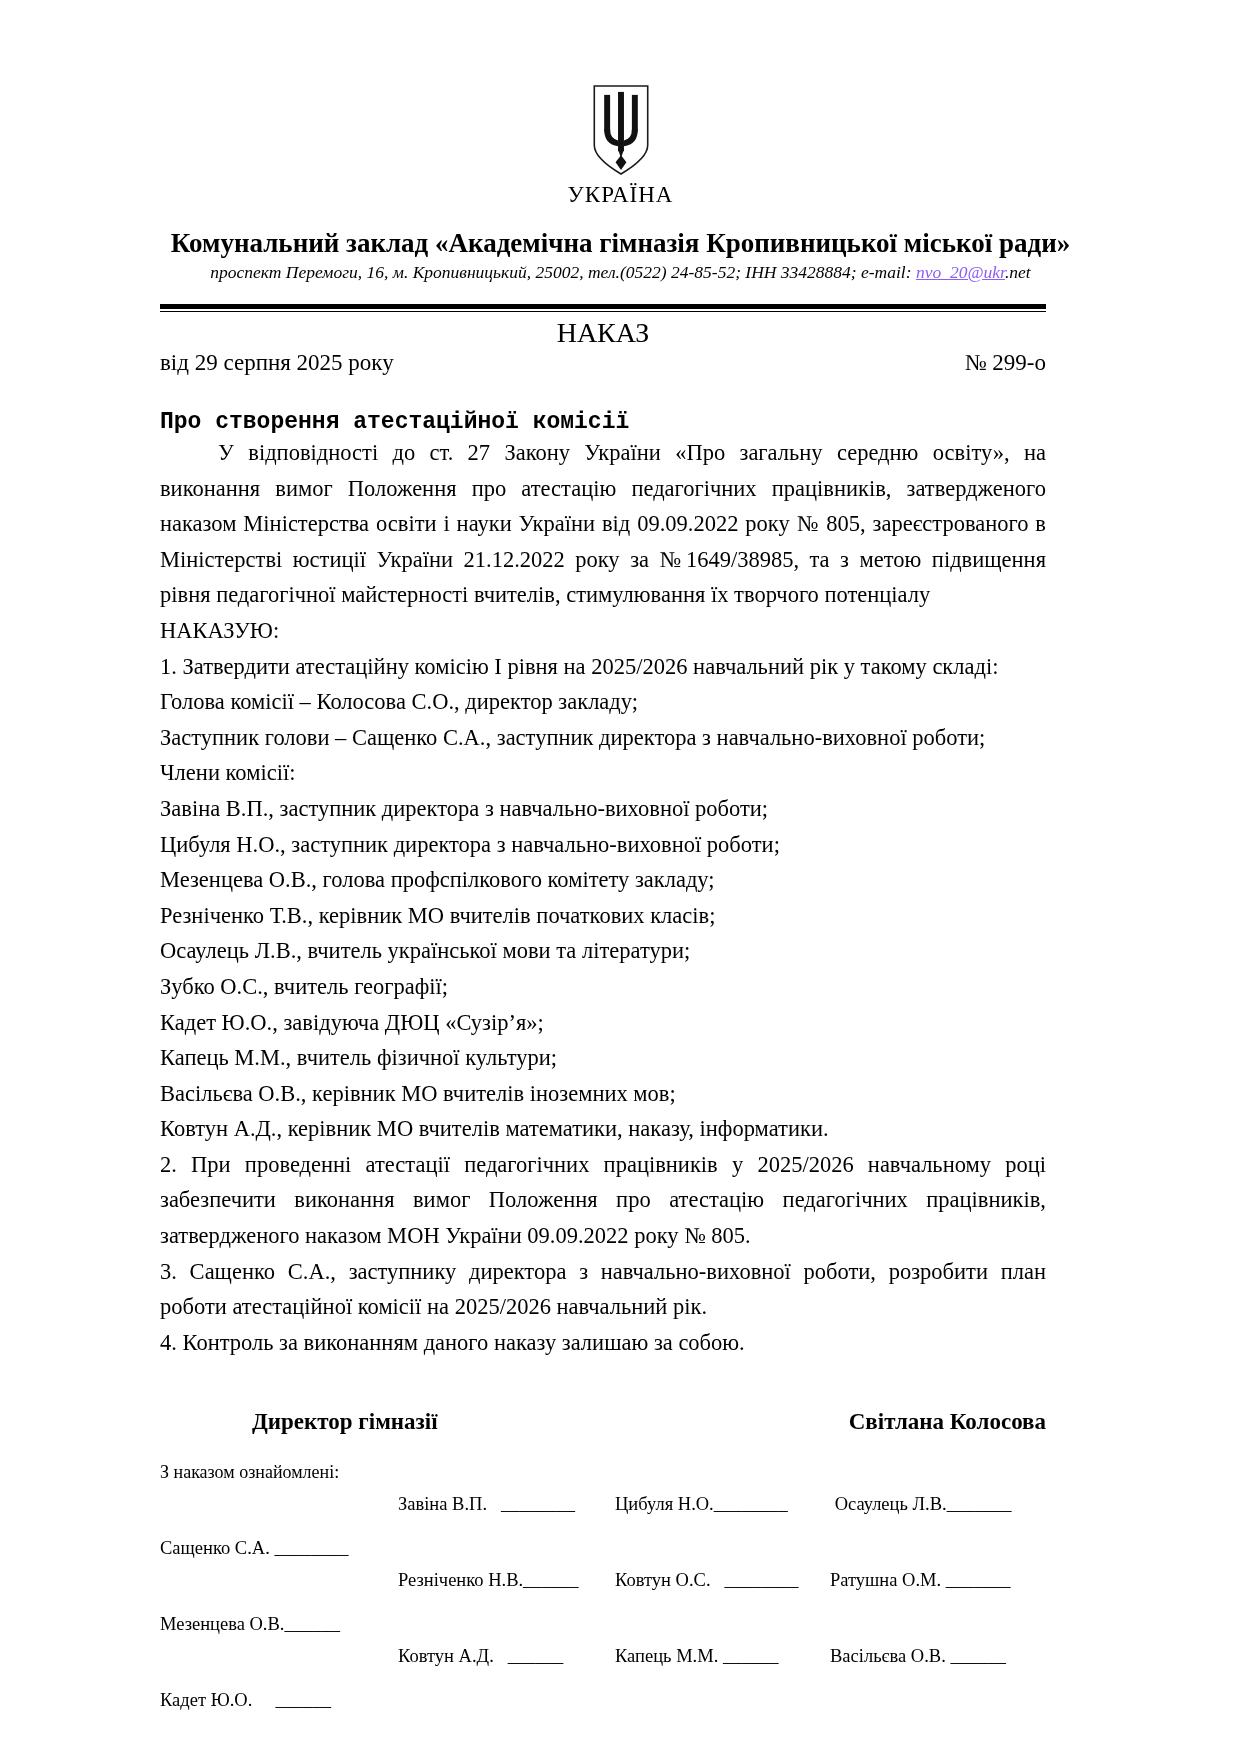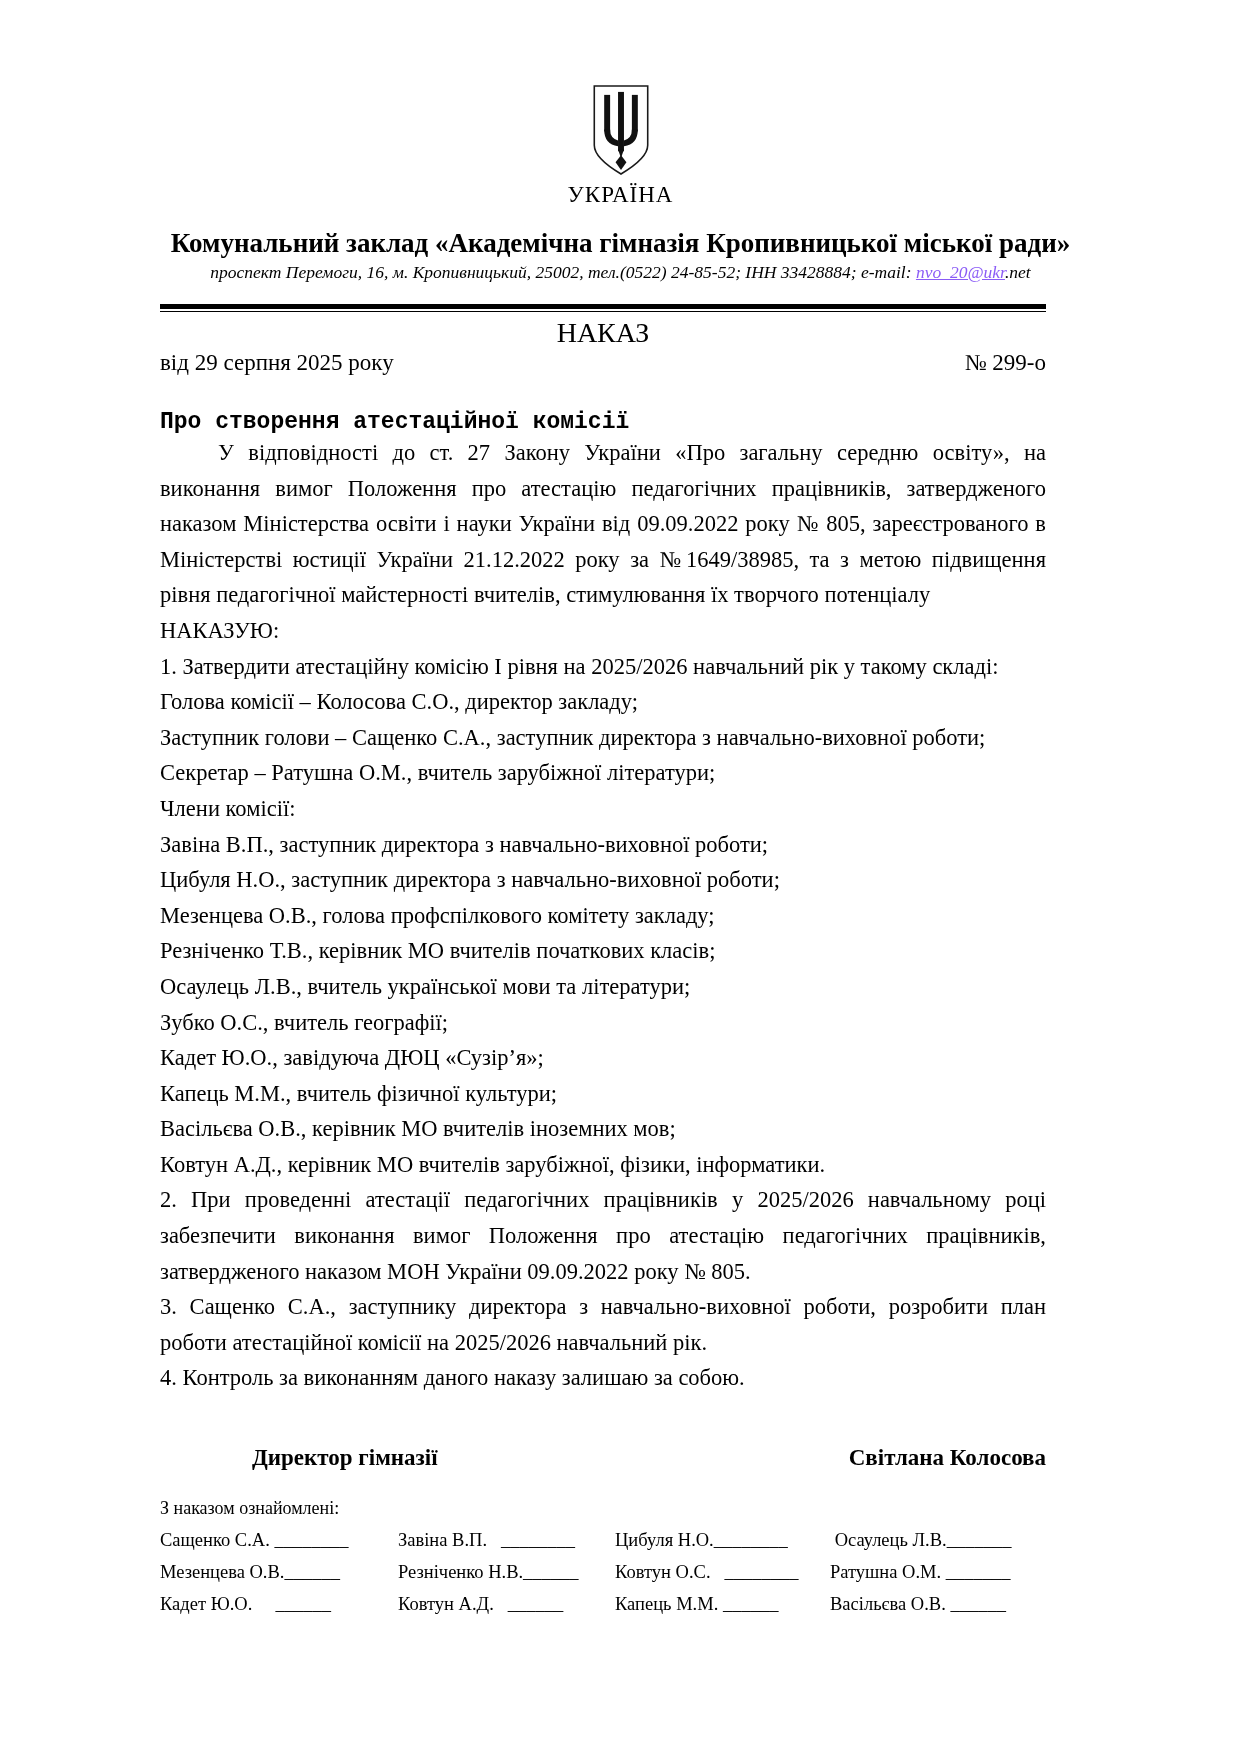--- a/index.html
+++ b/index.html
@@ -91,21 +91,21 @@
   .sign-row .pos { padding-left: 92px; }
   
   .ack { margin-top: 27px; }
   .ack-heading { font-size: 18px; }
   .ack-row {
     display: flex;
     font-size: 18.5px;
     margin-top: 11px;
   }
   .ack-cell { white-space: pre; overflow: hidden; }
-  .ack-cell.c1 { width: 238px; }
+  .ack-cell.c1 { width: 238px; margin-top: 44px; }
   .ack-cell.c2 { width: 217px; }
   .ack-cell.c3 { width: 215px; }
   .ack-cell.c4 { flex: 1; }
 </style>
 </head>
 <body>
 
 <div class="page">
 
   <div class="doc-header">
@@ -138,32 +138,31 @@
     </div>
     <div class="subject">Про створення атестаційної комісії</div>
 
     <p class="body-text preamble para">У відповідності до ст. 27 Закону України «Про загальну середню  освіту», на виконання вимог Положення про атестацію педагогічних працівників, затвердженого наказом Міністерства освіти і науки України від 09.09.2022 року № 805, зареєстрованого в Міністерстві юстиції України  21.12.2022 року за №1649/38985,   та з метою підвищення рівня педагогічної майстерності вчителів, стимулювання їх творчого потенціалу</p>
 
     <p class="body-text resolve-heading para">НАКАЗУЮ:</p>
     <p class="body-text para">1. Затвердити   атестаційну комісію І рівня на 2025/2026 навчальний рік у такому складі:</p>
 
     <p class="body-text para">Голова комісії – Колосова С.О., директор закладу;</p>
     <p class="body-text para">Заступник голови – Сащенко С.А., заступник директора з навчально-виховної роботи;</p>
-    <p class="body-text para">Секретар – Ратушна О.М., вчитель зарубіжної літератури;</p>
     <p class="body-text para">Члени комісії:</p>
     <p class="body-text para">Завіна В.П., заступник директора з навчально-виховної роботи;</p>
     <p class="body-text para">Цибуля Н.О., заступник директора з навчально-виховної роботи;</p>
     <p class="body-text para">Мезенцева О.В., голова профспілкового комітету закладу;</p>
     <p class="body-text para">Резніченко Т.В., керівник МО вчителів початкових класів;</p>
     <p class="body-text para">Осаулець Л.В., вчитель української мови та літератури;</p>
     <p class="body-text para">Зубко О.С., вчитель географії;</p>
     <p class="body-text para">Кадет Ю.О., завідуюча ДЮЦ «Сузір’я»;</p>
     <p class="body-text para">Капець М.М., вчитель фізичної культури;</p>
     <p class="body-text para">Васільєва О.В., керівник МО вчителів іноземних мов;</p>
-    <p class="body-text para">Ковтун А.Д., керівник МО вчителів зарубіжної, фізики, інформатики.</p>
+    <p class="body-text para">Ковтун А.Д., керівник МО вчителів математики, наказу, інформатики.</p>
 
     <p class="body-text para">2. При проведенні атестації педагогічних працівників у 2025/2026 навчальному році забезпечити виконання вимог Положення про атестацію педагогічних працівників, затвердженого наказом МОН України 09.09.2022 року № 805.</p>
     <p class="body-text para">3. Сащенко С.А., заступнику директора з навчально-виховної роботи, розробити план роботи атестаційної комісії на 2025/2026 навчальний рік.</p>
     <p class="body-text para">4.  Контроль за виконанням даного наказу залишаю за собою.</p>
 
     <div class="sign-row">
       <span class="pos">Директор гімназії</span>
       <span>Світлана Колосова</span>
     </div>
 

